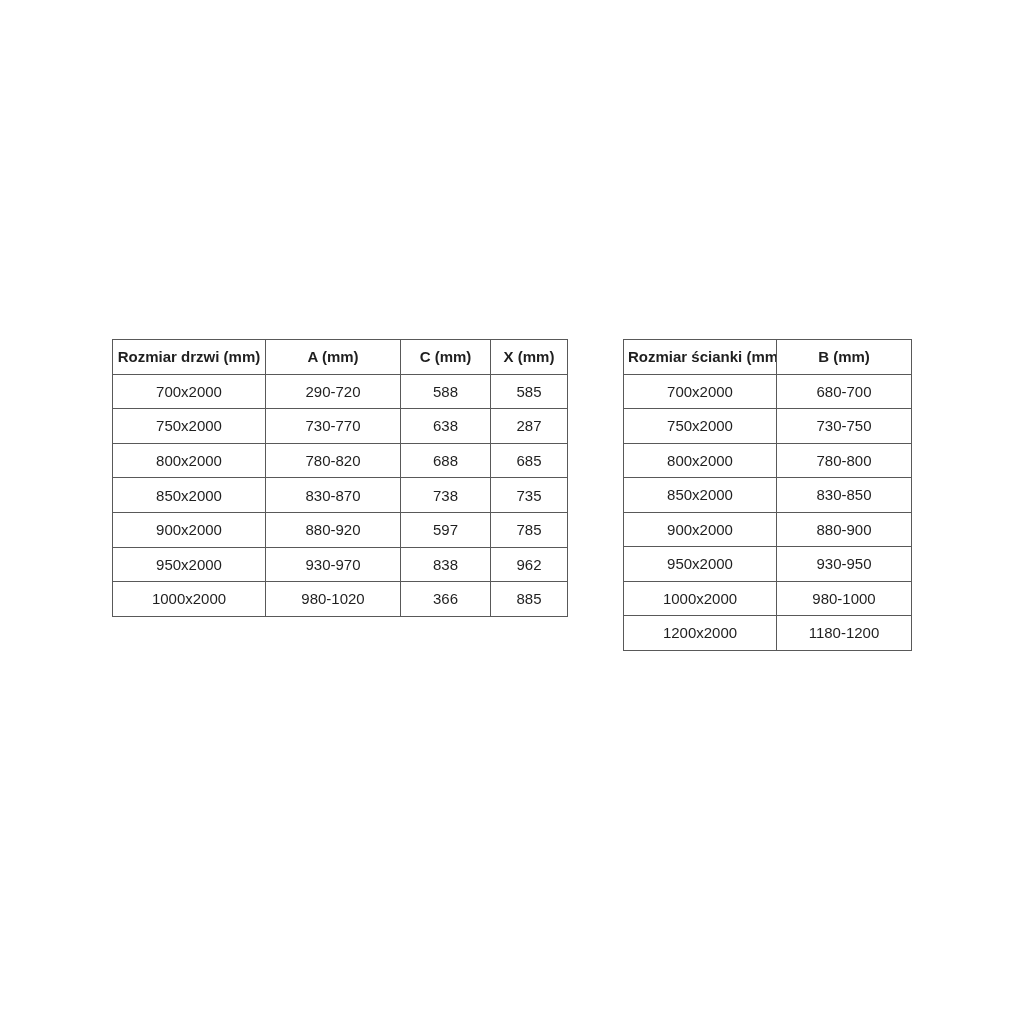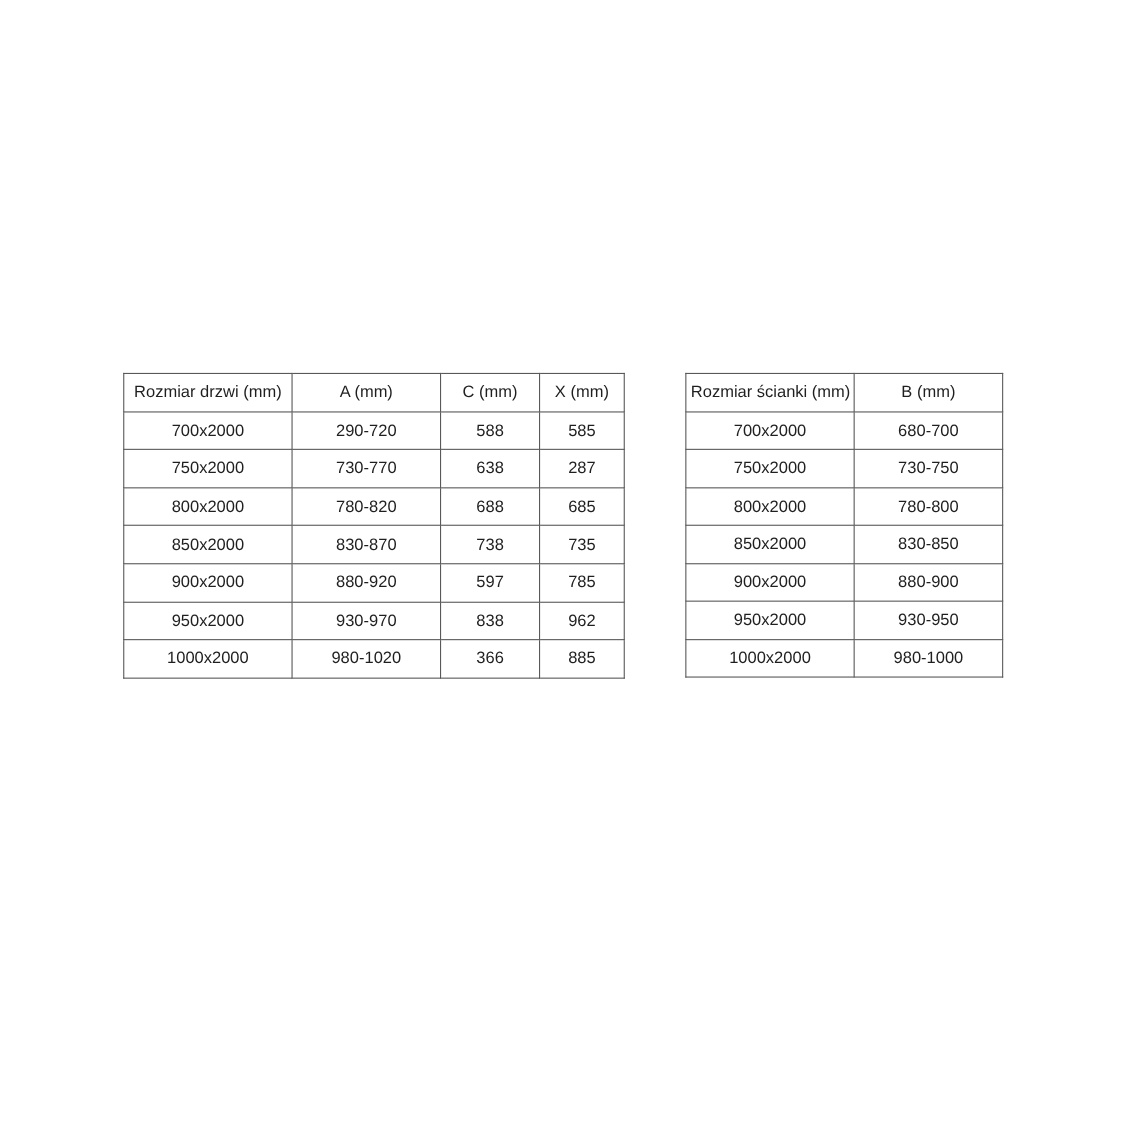--- a/index.html
+++ b/index.html
@@ -25,21 +25,21 @@
   }
   table.spec th, table.spec td {
     border: 1px solid #595959;
     text-align: center;
     vertical-align: middle;
     padding: 0 4px;
     overflow: hidden;
     white-space: nowrap;
   }
   table.spec th {
-    font-weight: normal;
+    font-weight: bold;
   }
   #doors-table {
     left: 112px;
     top: 339px;
     width: 455px;
   }
   #doors-table tr { height: 34.6px; }
   #wall-table {
     left: 623px;
     top: 339px;
@@ -146,16 +146,20 @@
         <td>880-900</td>
       </tr>
       <tr>
         <td>950x2000</td>
         <td>930-950</td>
       </tr>
       <tr>
         <td>1000x2000</td>
         <td>980-1000</td>
       </tr>
+      <tr>
+        <td>1200x2000</td>
+        <td>1180-1200</td>
+      </tr>
     </tbody>
   </table>
 
 </div>
 
 </body></html>

